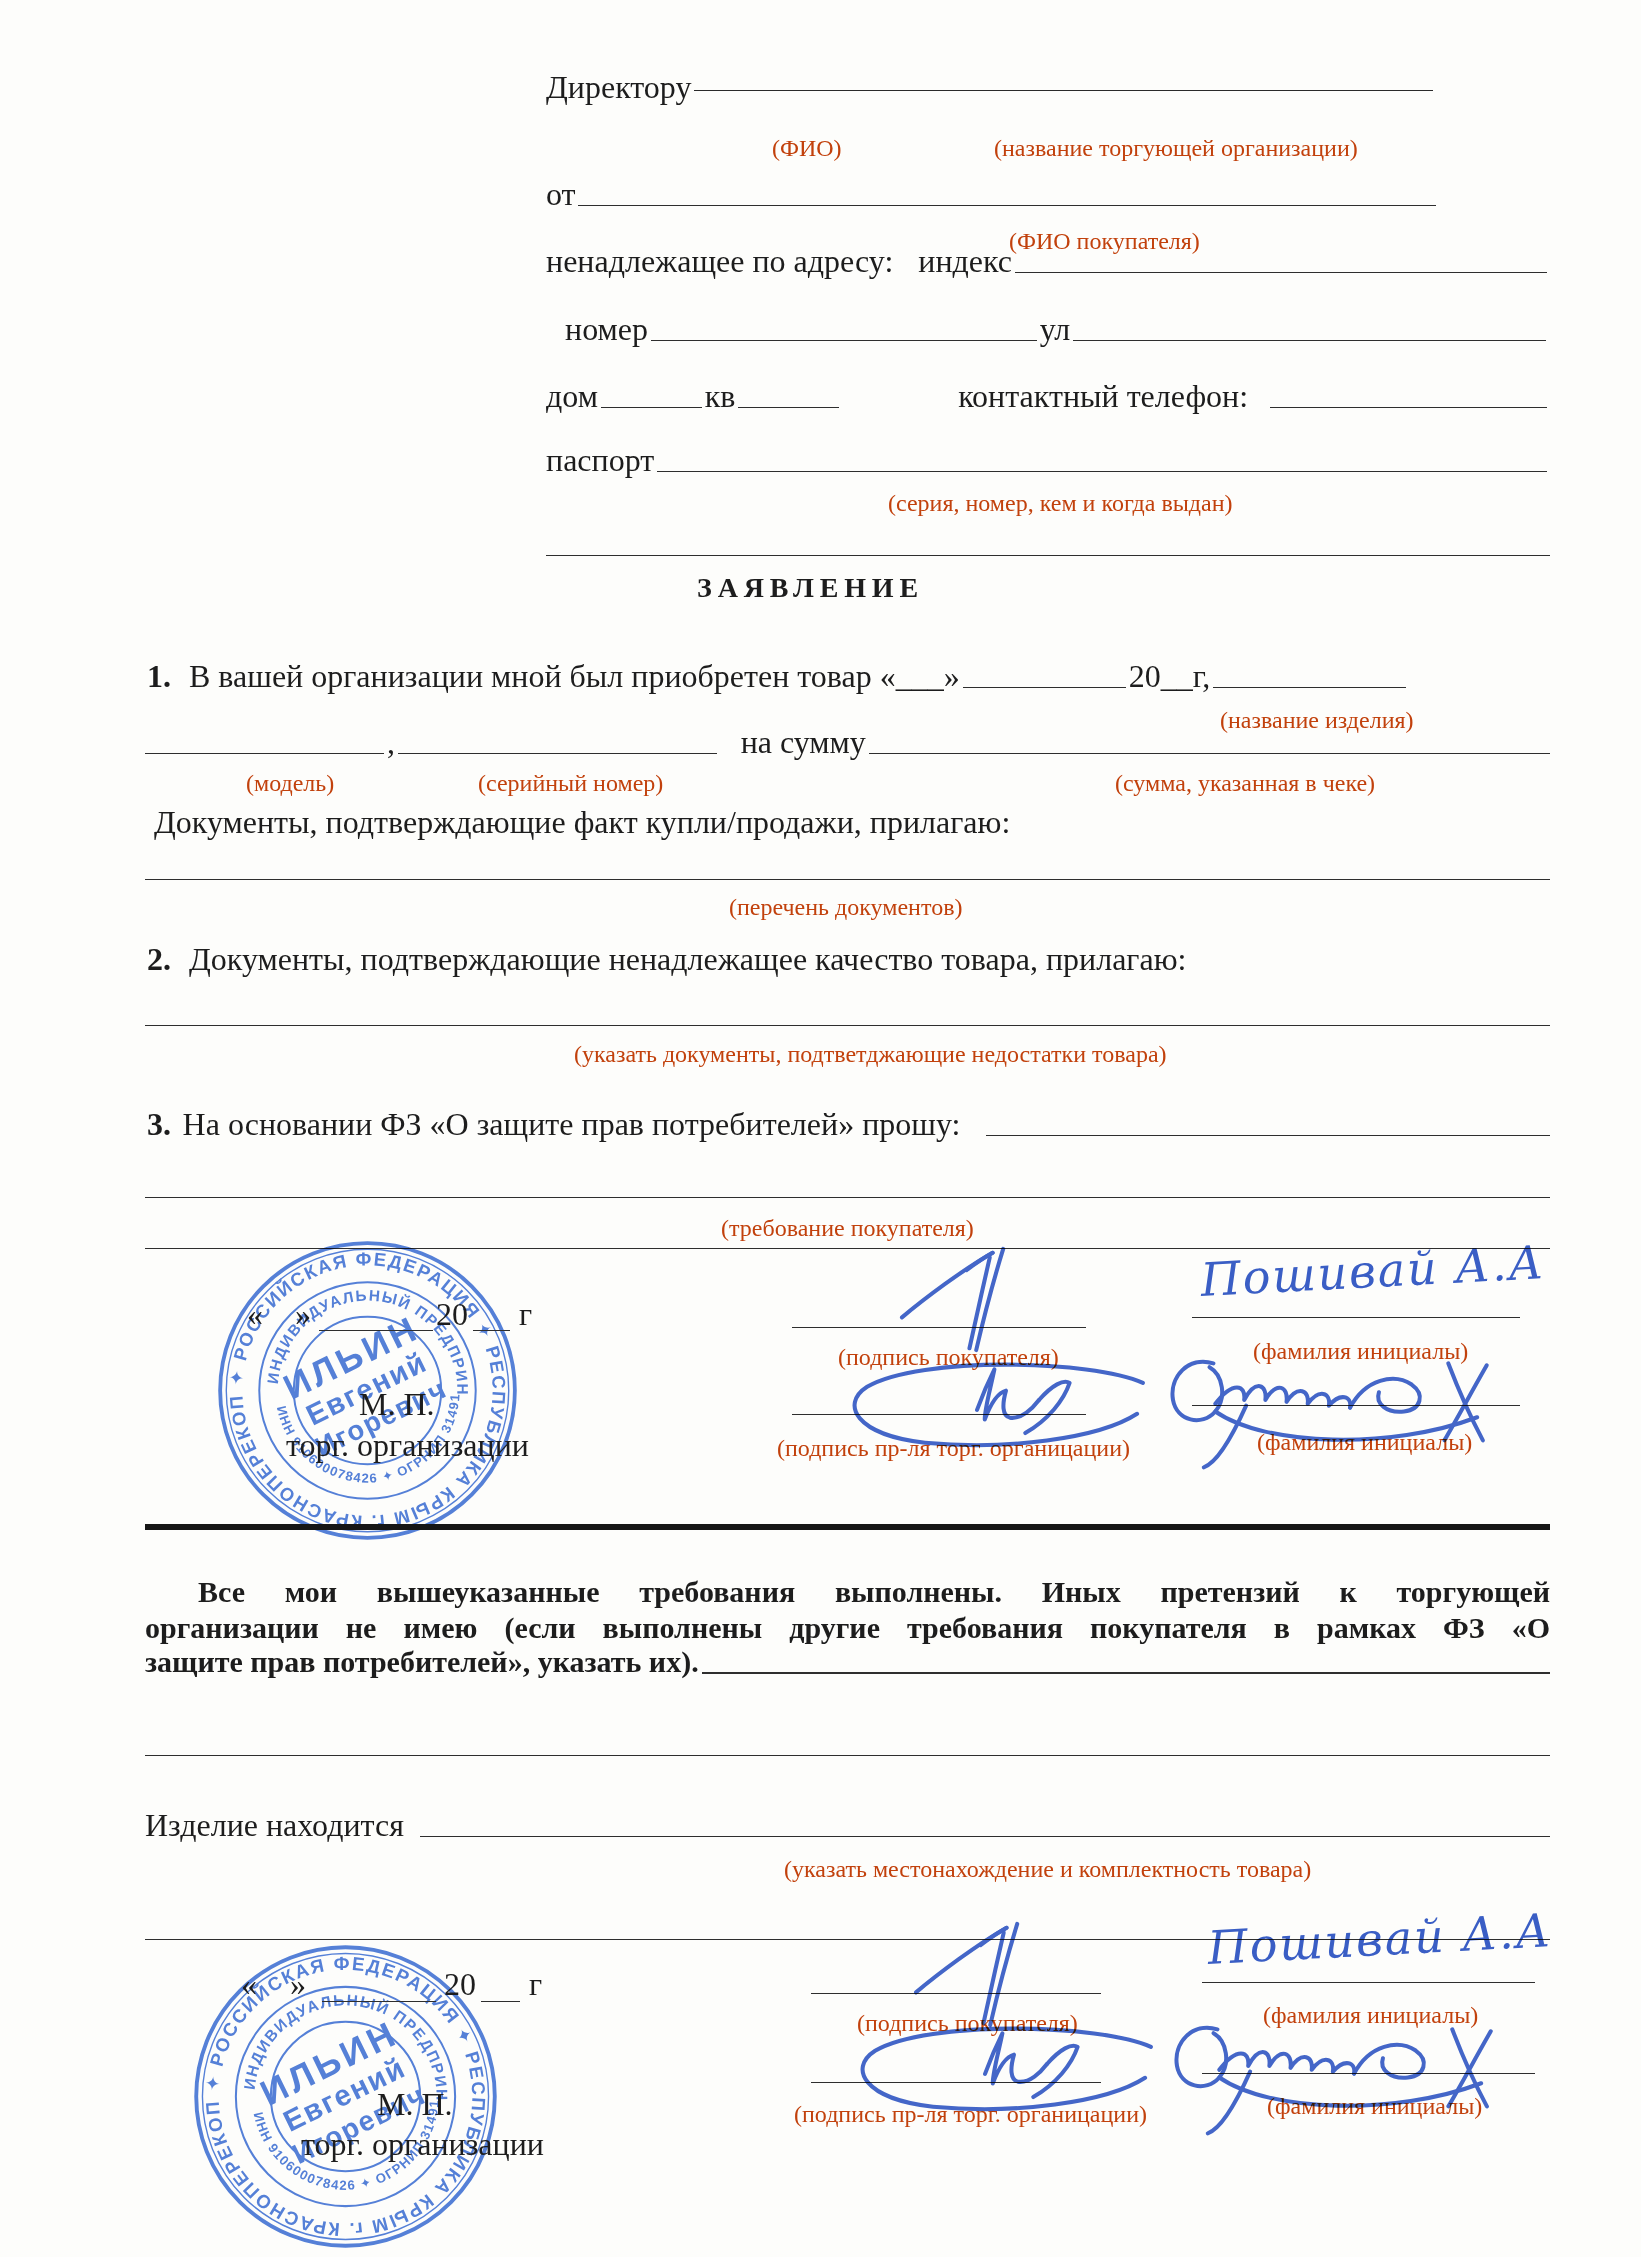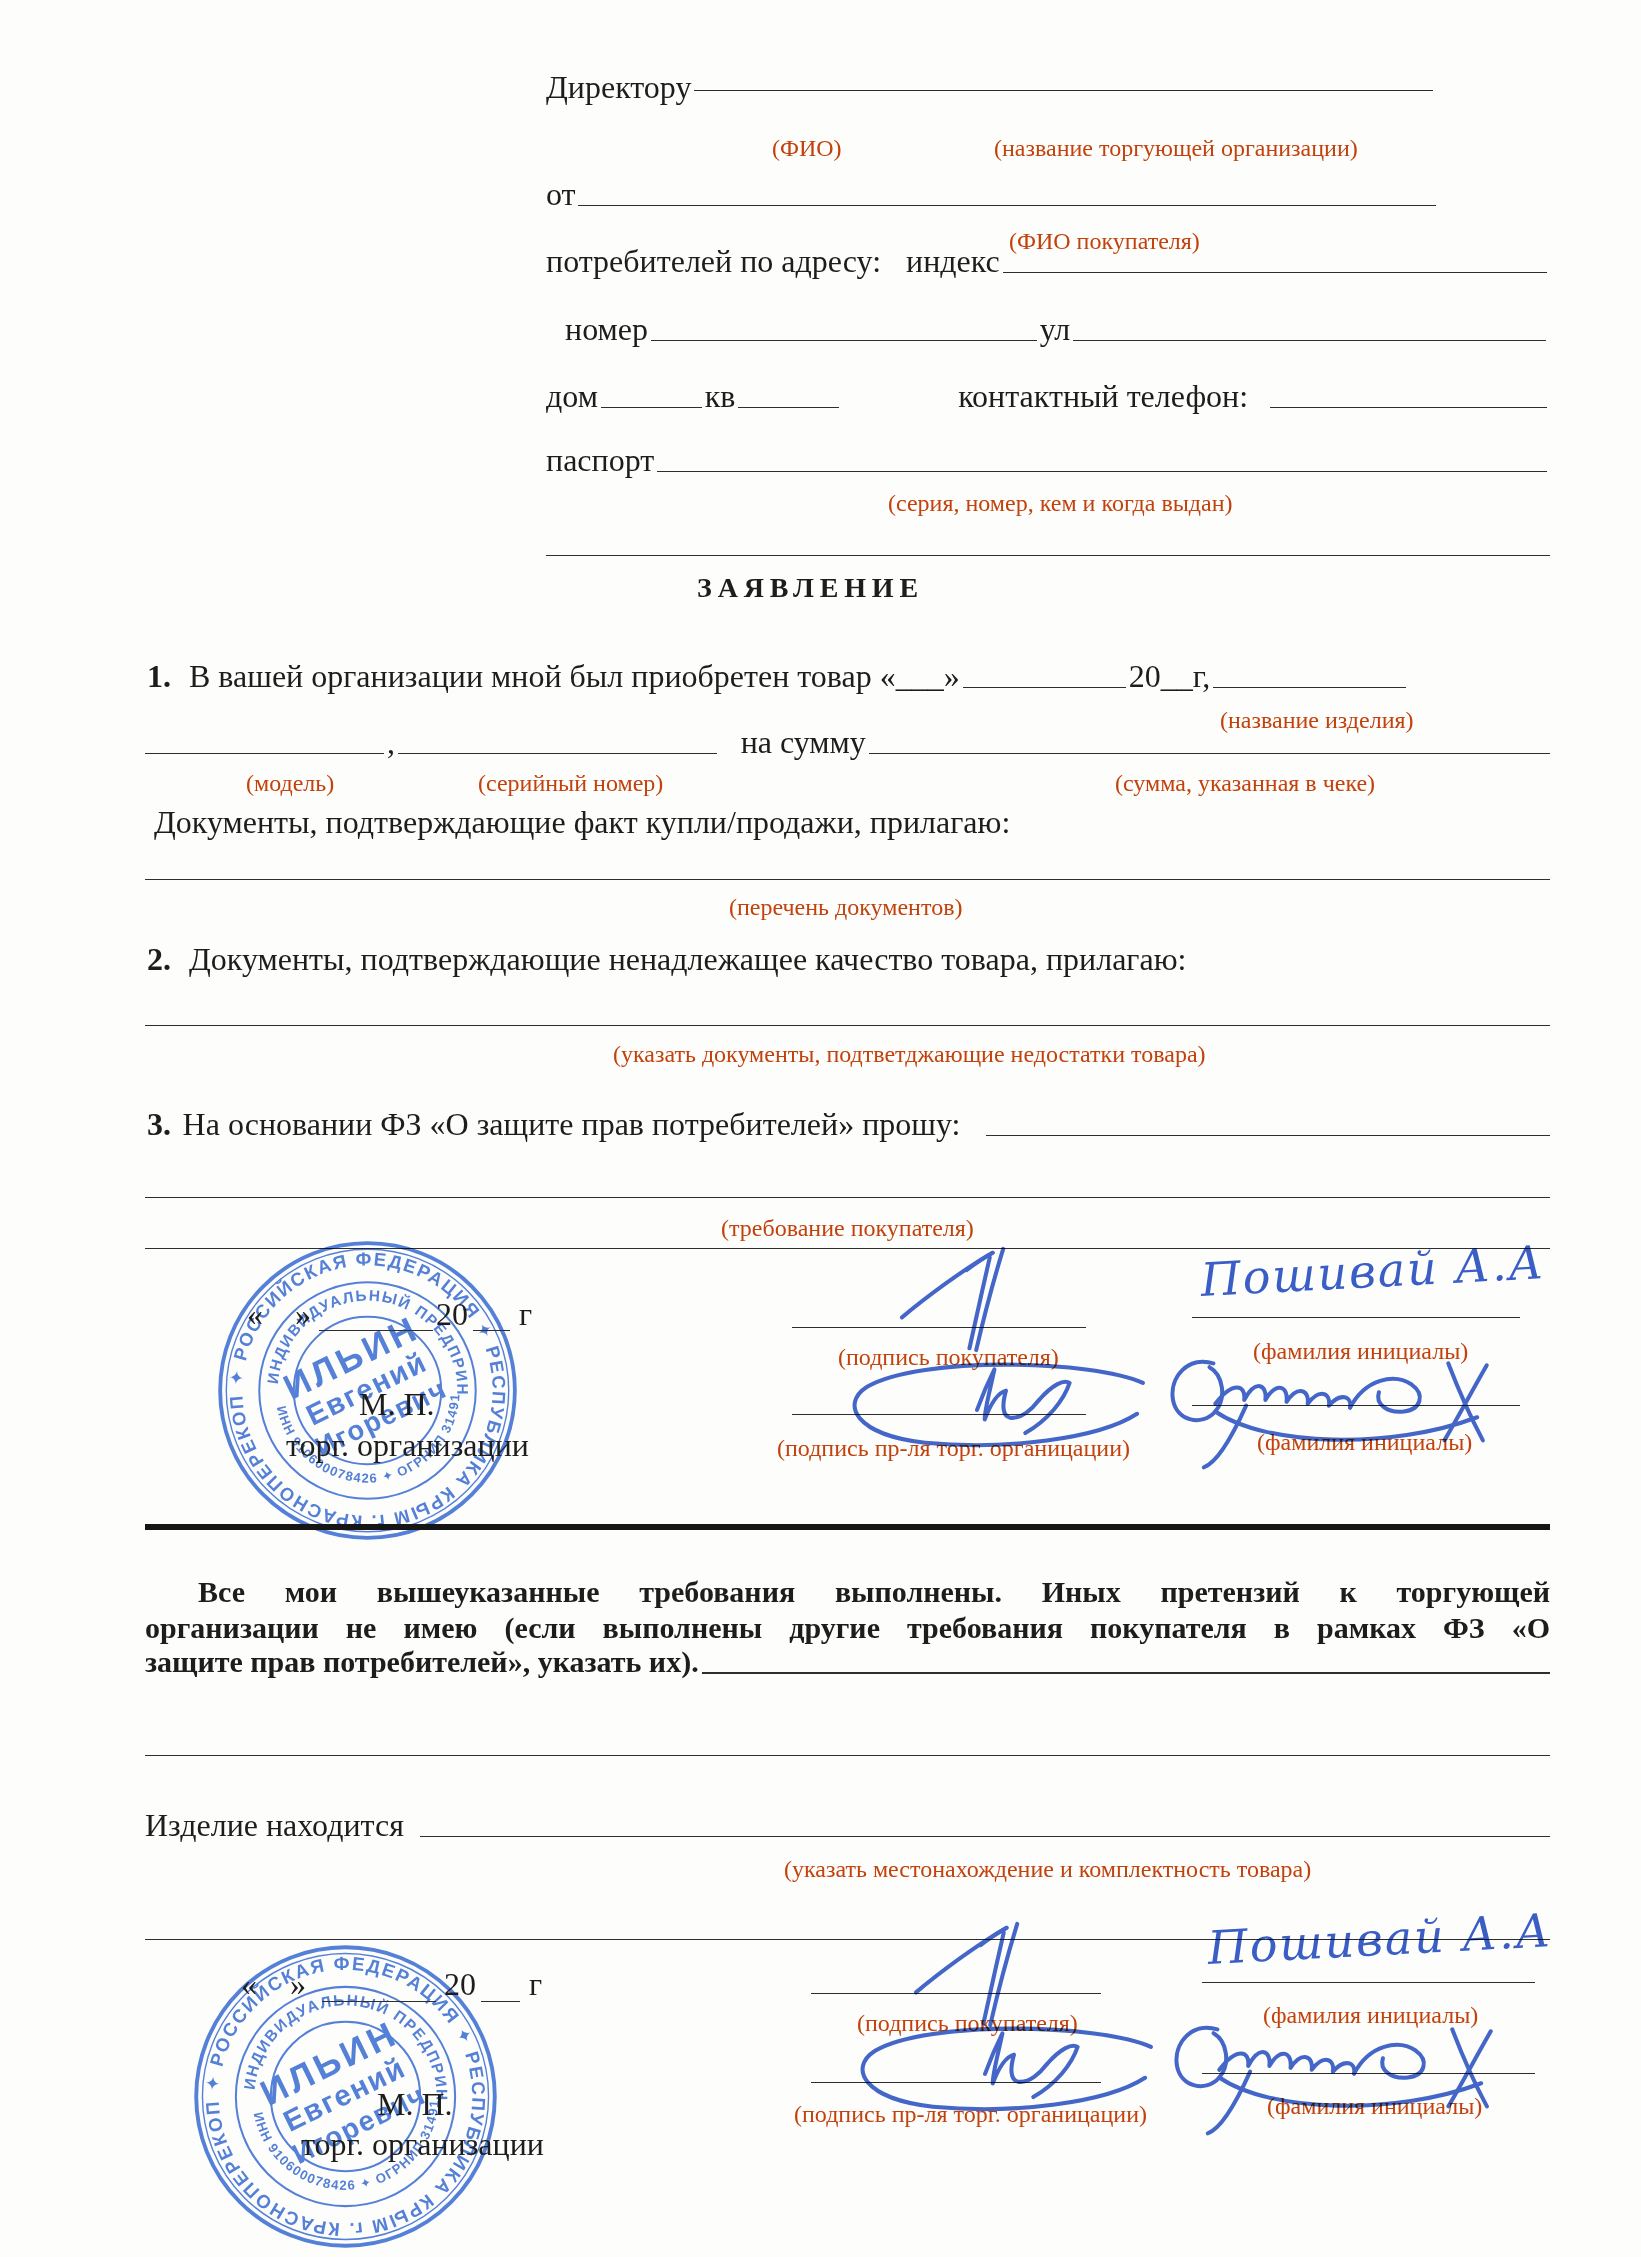--- a/index.html
+++ b/index.html
@@ -52,21 +52,21 @@
   <div class="abs hint" style="left:772px;top:135px;">(ФИО)</div>
   <div class="abs hint" style="left:994px;top:135px;">(название торгующей организации)</div>
 
   <div class="abs row t" style="left:546px;top:176px;width:893px;">
     <span>от</span>
     <span class="frule grow"></span>
   </div>
   <div class="abs hint" style="left:1009px;top:228px;">(ФИО покупателя)</div>
 
   <div class="abs row t" style="left:546px;top:243px;width:1004px;">
-    <span>потребителей по адресу:</span>
+    <span>ненадлежащее по адресу:</span>
     <span class="sp" style="width:25px;"></span>
     <span>индекс</span>
     <span class="frule grow"></span>
   </div>
 
   <div class="abs row t" style="left:565px;top:311px;width:984px;">
     <span>номер</span>
     <span class="frule" style="flex:0 0 386px;"></span>
     <span>ул</span>
     <span class="frule grow"></span>
@@ -114,21 +114,21 @@
   <div class="abs hint" style="left:478px;top:770px;">(серийный номер)</div>
   <div class="abs hint" style="left:1115px;top:770px;">(сумма, указанная в чеке)</div>
 
   <div class="abs t" style="left:154px;top:804px;">Документы, подтверждающие факт купли/продажи, прилагаю:</div>
   <div class="abs rule" style="left:145px;top:879px;width:1405px;"></div>
   <div class="abs hint" style="left:729px;top:894px;">(перечень документов)</div>
 
   <div class="abs t b" style="left:147px;top:941px;">2.</div>
   <div class="abs t" style="left:189px;top:941px;">Документы, подтверждающие ненадлежащее качество товара, прилагаю:</div>
   <div class="abs rule" style="left:145px;top:1025px;width:1405px;"></div>
-  <div class="abs hint" style="left:574px;top:1041px;margin-left:39px;">(указать документы, подтветджающие недостатки товара)</div>
+  <div class="abs hint" style="left:574px;top:1041px;">(указать документы, подтветджающие недостатки товара)</div>
 
   <div class="abs row t" style="left:147px;top:1106px;width:1403px;">
     <span class="b">3.</span>
     <span class="sp" style="width:11.6px;"></span>
     <span>На основании ФЗ «О защите прав потребителей» прошу:</span>
     <span class="sp" style="width:23px;"></span>
     <span class="frule grow" style="margin-right:0;"></span>
   </div>
   <div class="abs rule" style="left:145px;top:1197px;width:1405px;"></div>
   <div class="abs hint" style="left:721px;top:1215px;">(требование покупателя)</div>

